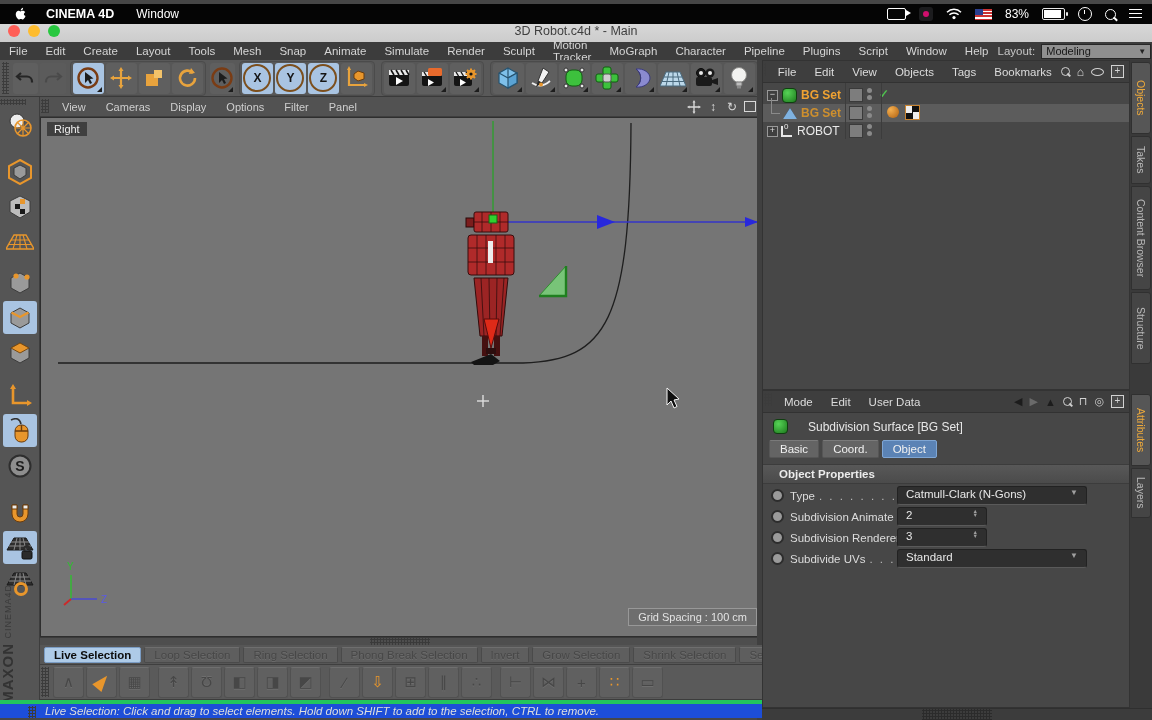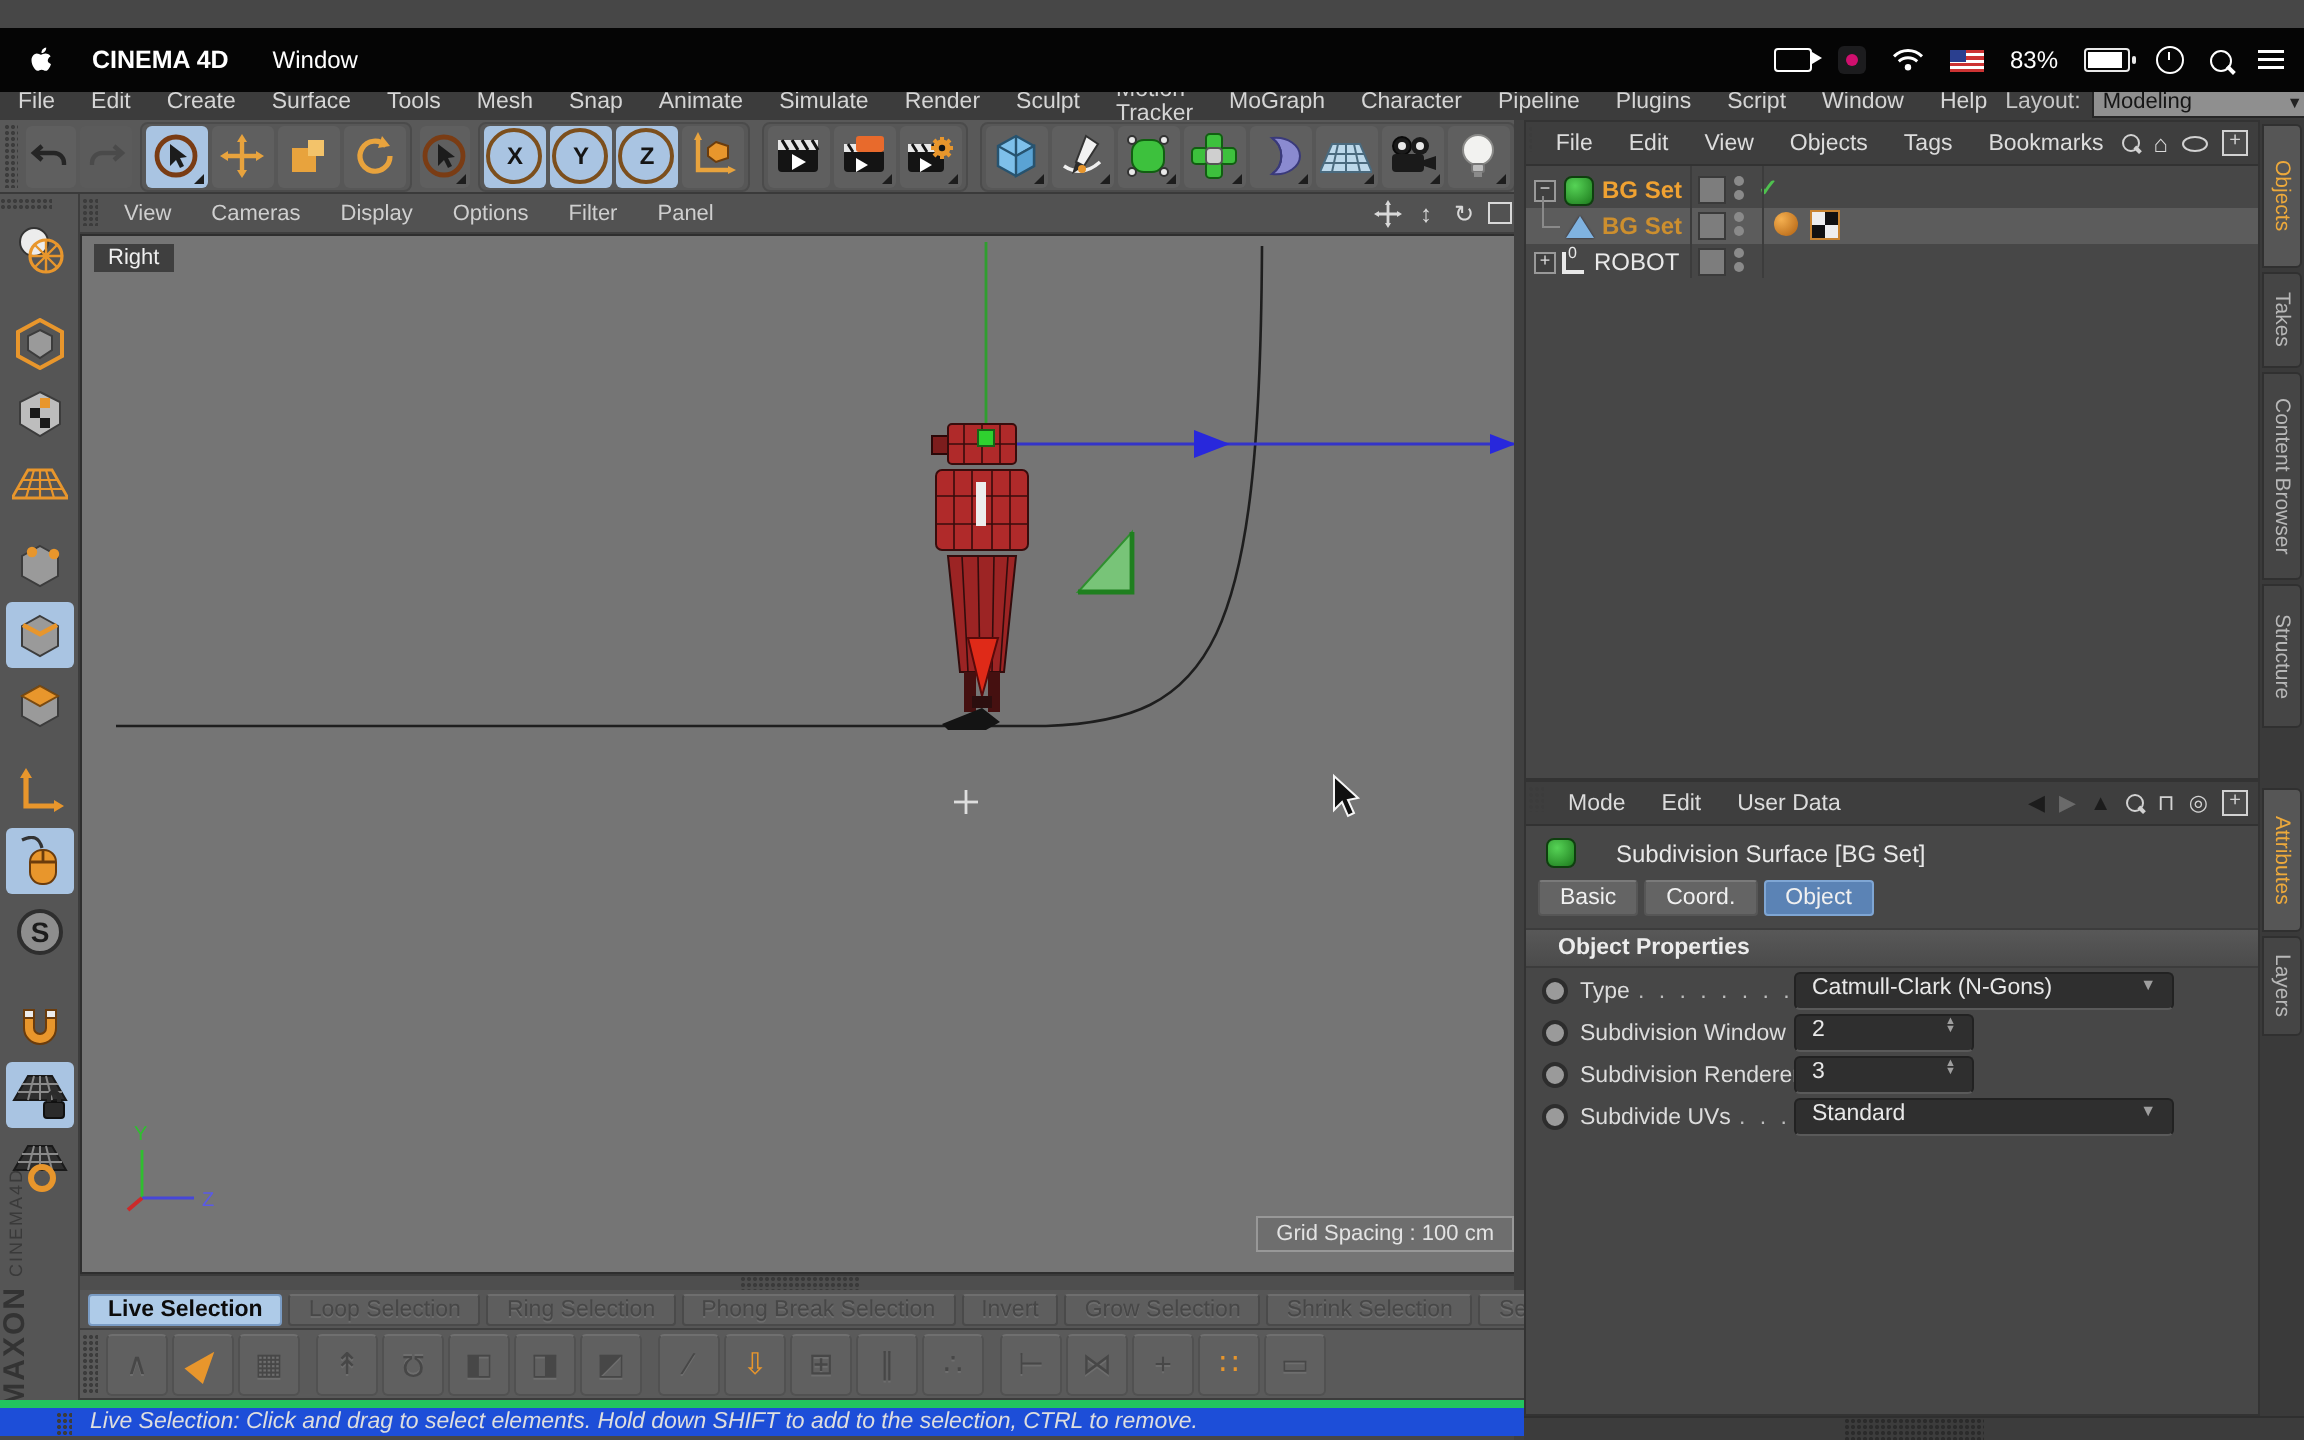--- a/index.html
+++ b/index.html
@@ -4,21 +4,21 @@
 <style>
   html,body{margin:0;padding:0;background:#2a2a2a;}
   #root{position:relative;width:1152px;height:720px;overflow:hidden;
         font-family:"Liberation Sans",sans-serif;background:#474747;
         -webkit-font-smoothing:antialiased;}
   .abs{position:absolute;}
   .grip{width:8px;align-self:stretch;margin:2px 3px 2px 1px;
         background-image:radial-gradient(#3c3c3c 1px,transparent 1.1px);
         background-size:3px 3px;}
   
-  #macbar{top:14px;left:0;width:1152px;height:32px;background:#050505;color:#fff;
+  #macbar{top:4px;left:0;width:1152px;height:20px;background:#050505;color:#fff;
           display:flex;align-items:center;font-size:12px;z-index:50;}
   #macbar .appname{font-weight:bold;font-size:12.5px;margin-left:18px;}
   #macbar .mmenu{margin-left:22px;}
   #macbar .rgt{margin-left:auto;display:flex;align-items:center;gap:13px;margin-right:10px;}
   .icam{width:17px;height:10px;border:1.4px solid #fff;border-radius:2px;position:relative;}
   .icam:after{content:"";position:absolute;right:-6px;top:1px;border-left:5px solid #fff;
       border-top:3px solid transparent;border-bottom:3px solid transparent;}
   .irec{width:14px;height:14px;background:#1c1c1e;border-radius:3px;position:relative;}
   .irec:after{content:"";position:absolute;left:4px;top:4px;width:6px;height:6px;border-radius:50%;background:#d00f6e;}
   .iflag{width:17px;height:11px;background:repeating-linear-gradient(#c33 0 1.6px,#fff 1.6px 3.2px);position:relative;}
@@ -203,21 +203,21 @@
     <span class="title">3D Robot.c4d * - Main</span>
     <span class="tl" style="background:#ff5f57"></span>
     <span class="tl" style="background:#febc2e"></span>
     <span class="tl" style="background:#28c840"></span>
   </div>
 
   <div id="menubar" class="abs">
     <span class="mi">File</span>
     <span class="mi">Edit</span>
     <span class="mi">Create</span>
-    <span class="mi">Surface</span>
+    <span class="mi">Layout</span>
     <span class="mi">Tools</span>
     <span class="mi">Mesh</span>
     <span class="mi">Snap</span>
     <span class="mi">Animate</span>
     <span class="mi">Simulate</span>
     <span class="mi">Render</span>
     <span class="mi">Sculpt</span>
     <span class="mi">Motion Tracker</span>
     <span class="mi">MoGraph</span>
     <span class="mi">Character</span>
@@ -663,21 +663,21 @@
       <span class="adot"></span>
       <span class="alabel">Type</span>
       <span class="aleader">. . . . . . . . . . . . .</span>
       <div class="dd actl" style="width:172px">
         <span>Catmull-Clark (N-Gons)</span>
         <span class="arr">▼</span>
       </div>
     </div>
     <div class="arow" style="position:relative">
       <span class="adot"></span>
-      <span class="alabel">Subdivision Window</span>
+      <span class="alabel">Subdivision Animate</span>
       <span class="aleader">. .</span>
       <div class="dd actl spin">
         <span>2</span>
         <span class="arrs">
             <span>▲</span>
             <span>▼</span>
           </span>
       </div>
     </div>
     <div class="arow" style="position:relative">

